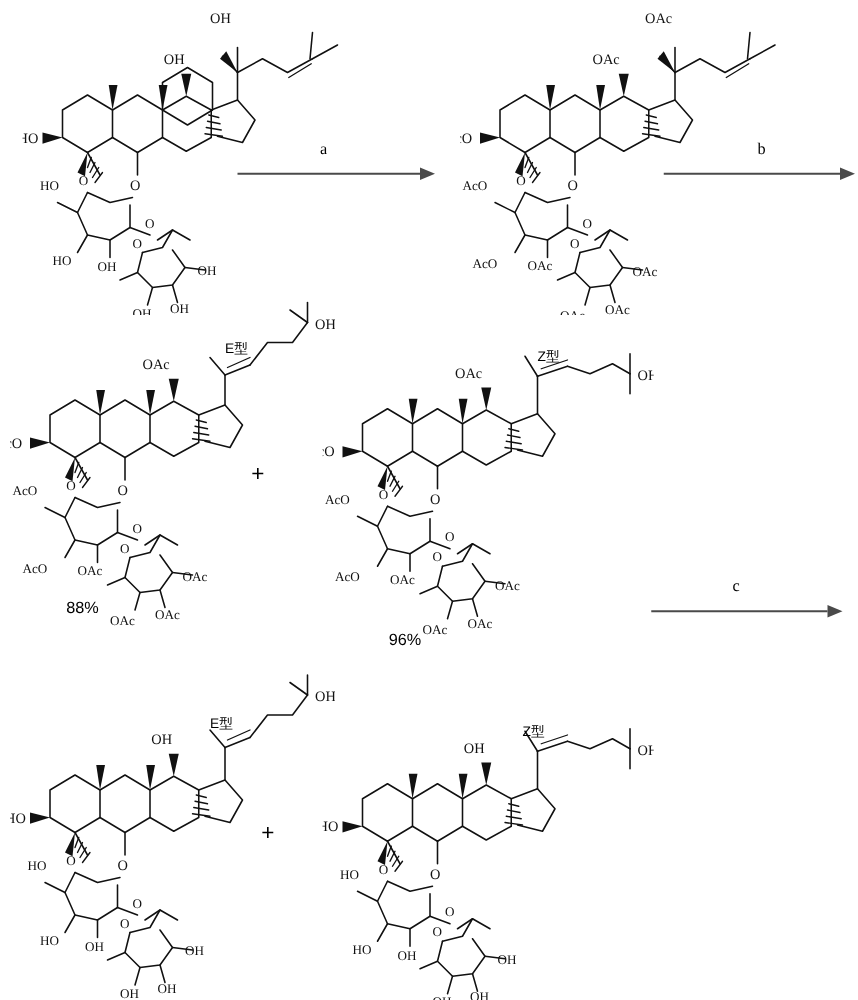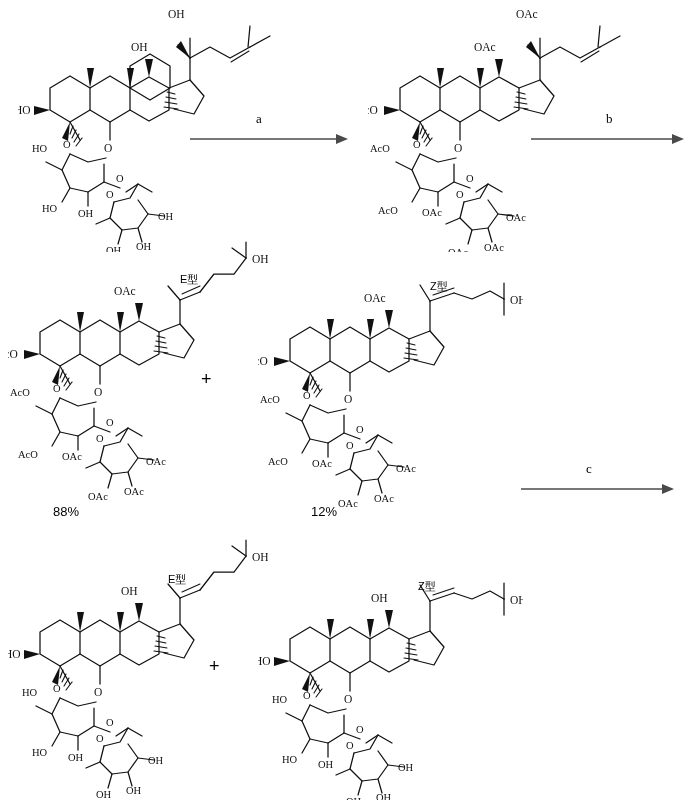--- a/index.html
+++ b/index.html
@@ -475,16 +475,16 @@
   <div class="lbl arrow-label" style="left:586px;top:462px;">c</div>
 
   <div class="lbl plus-label" style="left:201px;top:370px;">+</div>
   <div class="lbl plus-label" style="left:209px;top:657px;">+</div>
 
   <div class="lbl isomer-label" style="left:180px;top:274px;">E型</div>
   <div class="lbl isomer-label" style="left:430px;top:281px;">Z型</div>
   <div class="lbl isomer-label" style="left:168px;top:574px;">E型</div>
   <div class="lbl isomer-label" style="left:418px;top:581px;">Z型</div>
 
-  <div class="lbl yield-label" style="left:53px;top:505px;text-align:center;">88%</div>
-  <div class="lbl yield-label" style="left:311px;top:505px;">12%</div>
+  <div class="lbl yield-label" style="left:53px;top:479px;text-align:center;">88%</div>
+  <div class="lbl yield-label" style="left:311px;top:505px;">96%</div>
 
 </div>
 
 </body></html>

